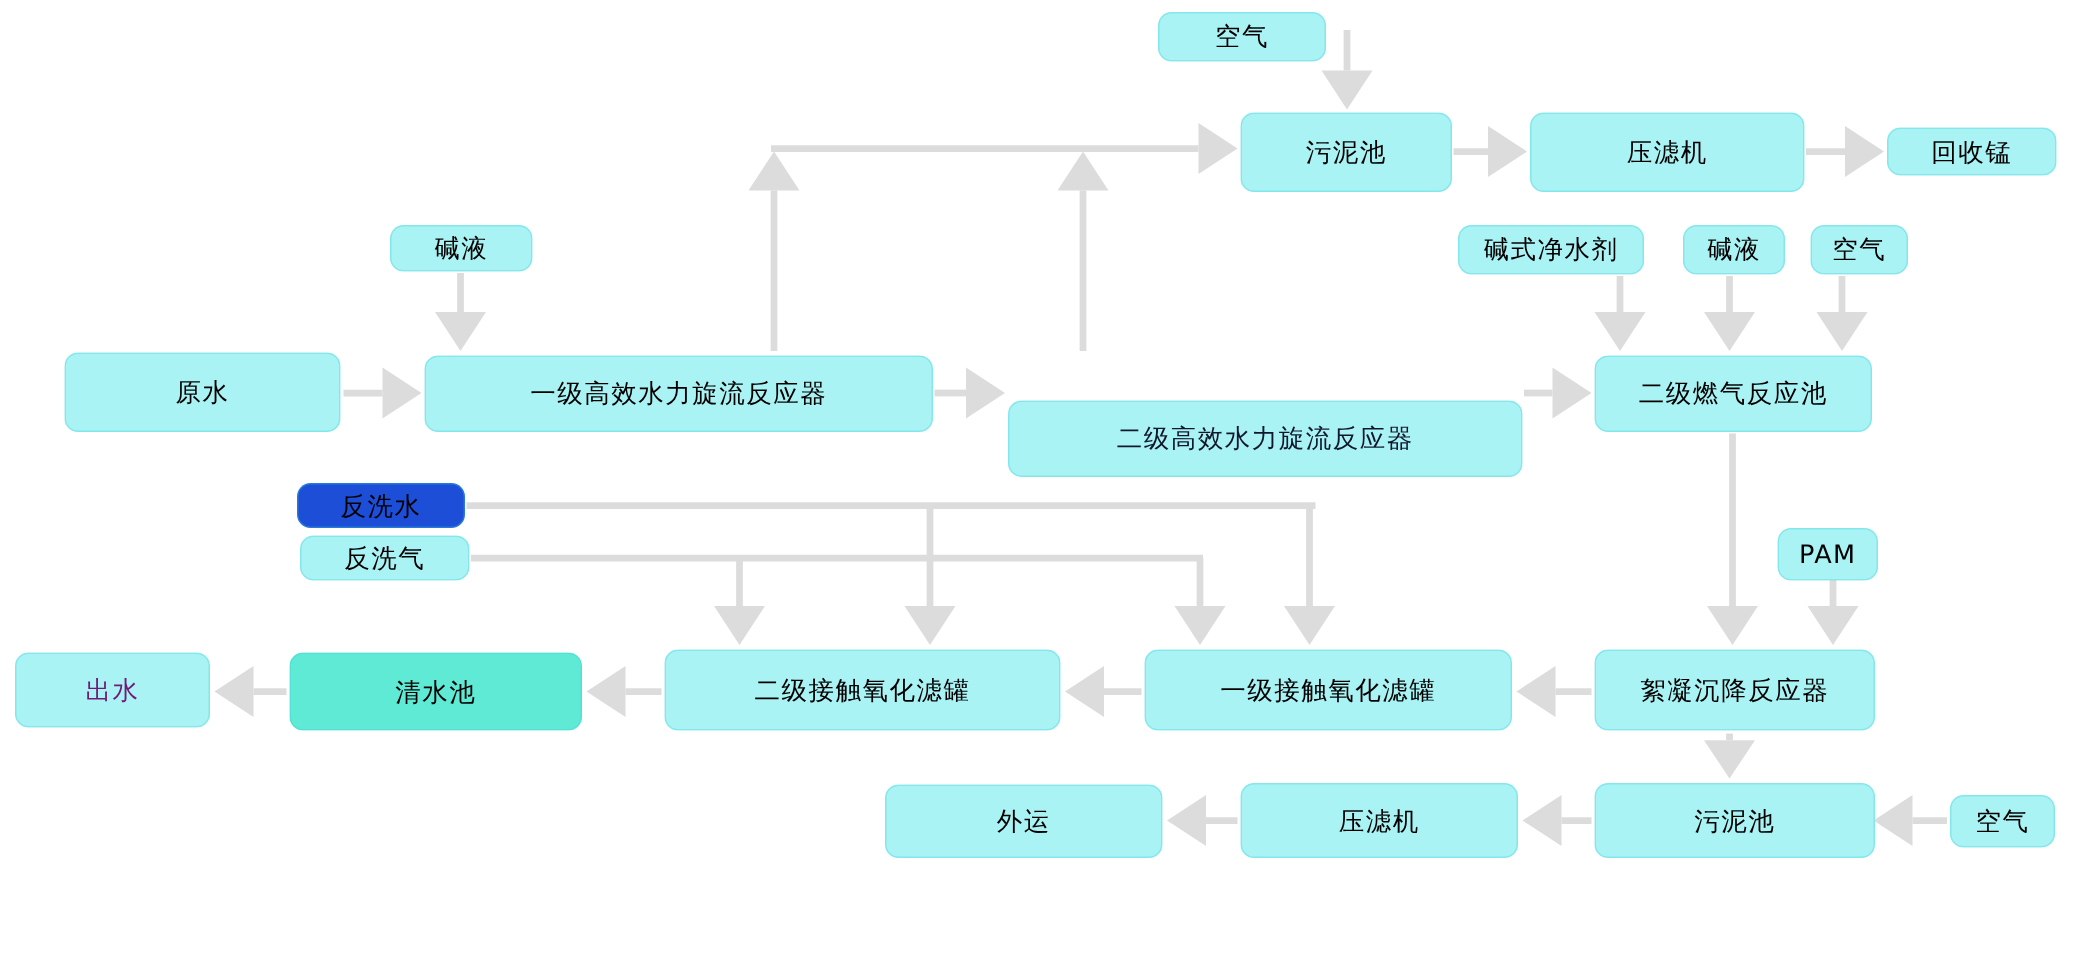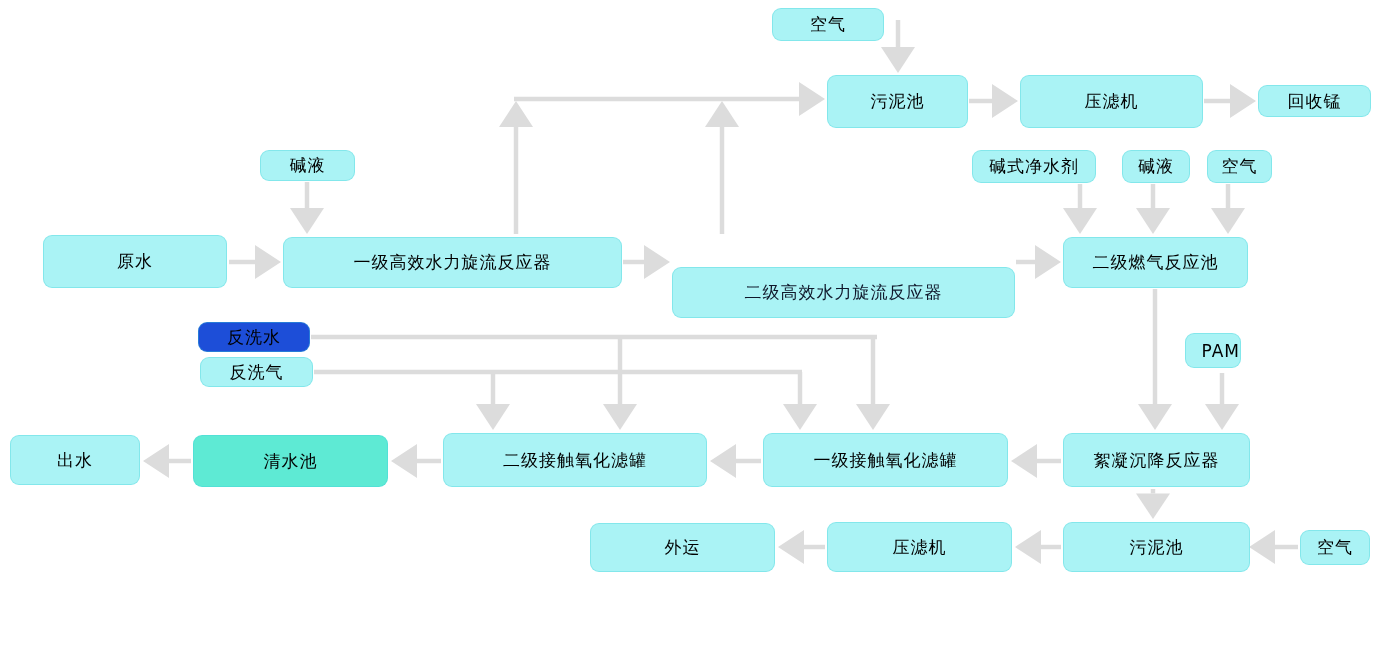--- a/index.html
+++ b/index.html
@@ -124,24 +124,24 @@
     </div>
     <div class="node" style="left: 1063px; top: 237px; width: 185px; height: 51px; background: rgb(170, 243, 245); color: rgb(0, 0, 0);">
       <span>二级燃气反应池</span>
     </div>
     <div class="node" style="left: 198px; top: 322px; width: 112px; height: 30px; background: #1d4ed8; color: rgb(0, 0, 0);">
       <span>反洗水</span>
     </div>
     <div class="node" style="left: 200px; top: 357px; width: 113px; height: 30px; background: rgb(170, 243, 245); color: rgb(0, 0, 0);">
       <span>反洗气</span>
     </div>
-    <div class="node" style="left: 1185px; top: 333px; width: 56px; height: 35px; background: rgb(170, 243, 245); color: rgb(0, 0, 0); justify-content: flex-end;">
+    <div class="node" style="left: 1185px; top: 352px; width: 67px; height: 35px; background: rgb(170, 243, 245); color: rgb(0, 0, 0);">
       <span>PAM</span>
     </div>
-    <div class="node" style="left: 10px; top: 435px; width: 130px; height: 50px; background: rgb(170, 243, 245); color: #000000;">
+    <div class="node" style="left: 10px; top: 435px; width: 130px; height: 50px; background: rgb(170, 243, 245); color: #701a75;">
       <span>出水</span>
     </div>
     <div class="node" style="left: 193px; top: 435px; width: 195px; height: 52px; background: #5eead4; color: rgb(0, 0, 0);">
       <span>清水池</span>
     </div>
     <div class="node" style="left: 763px; top: 433px; width: 245px; height: 54px; background: rgb(170, 243, 245); color: rgb(0, 0, 0);">
       <span>一级接触氧化滤罐</span>
     </div>
     <div class="node" style="left: 443px; top: 433px; width: 264px; height: 54px; background: rgb(170, 243, 245); color: rgb(0, 0, 0);">
       <span>二级接触氧化滤罐</span>

